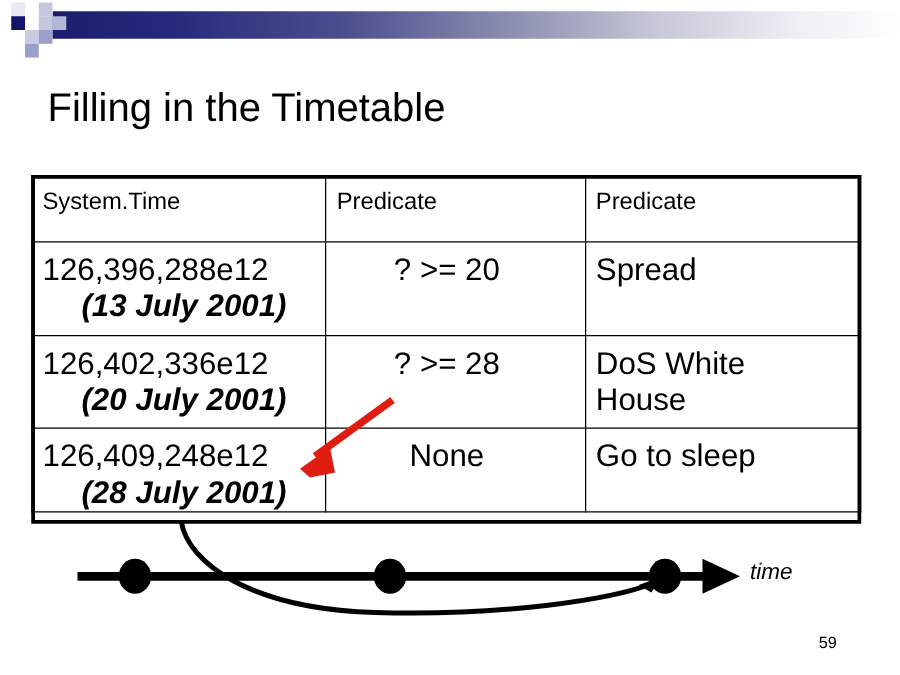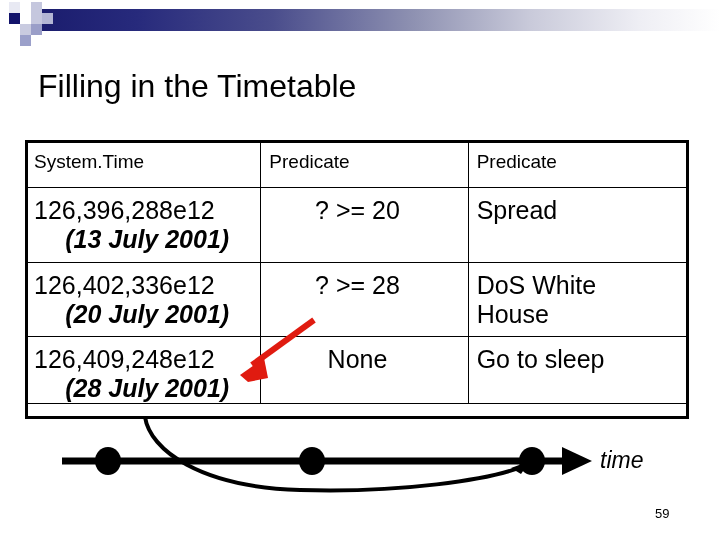--- a/index.html
+++ b/index.html
@@ -71,21 +71,21 @@
     border: 3px solid #000000;
     box-sizing: border-box;
     pointer-events: none;
   }
 
   .col-a { width: 235px; }
   .col-b { width: 207px; }
   .col-c { width: 220px; }
 
   .hdr-cell {
-    height: 47px;
+    height: 53px;
     font-size: 19px;
     font-weight: bold;
     padding: 10px 0 0 8px !important;
     box-sizing: border-box;
   }
   .row-cell {
     font-size: 25px;
     padding: 8px 0 0 8px !important;
     box-sizing: border-box;
   }
@@ -111,21 +111,21 @@
     left: 0; top: 0;
     width: 720px; height: 540px;
     pointer-events: none;
   }
 
   
   #time-label {
     position: absolute;
     left: 600px;
     top: 447px;
-    font-size: 23px;
+    font-size: 18px;
     font-style: italic;
     color: #000000;
   }
 
   
   #slide-number {
     position: absolute;
     left: 655px;
     top: 506px;
     font-size: 13px;

